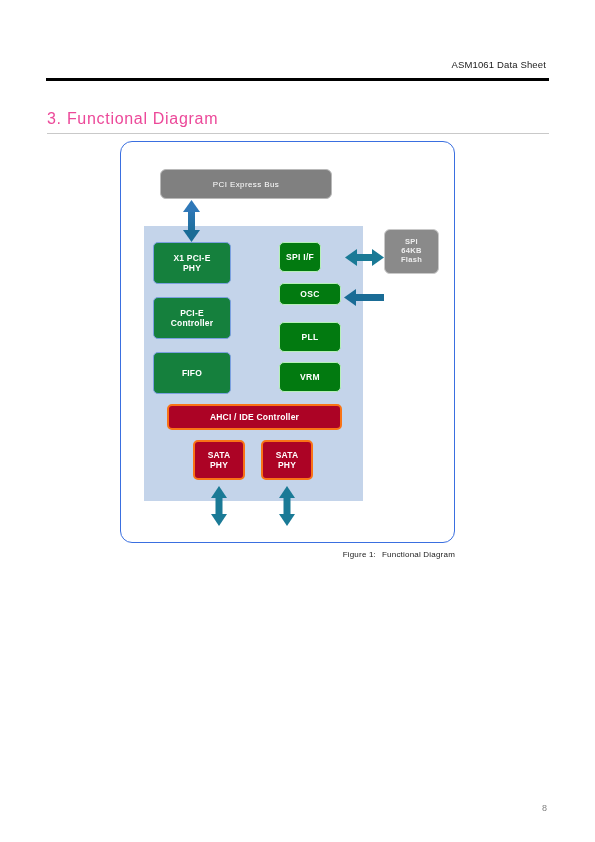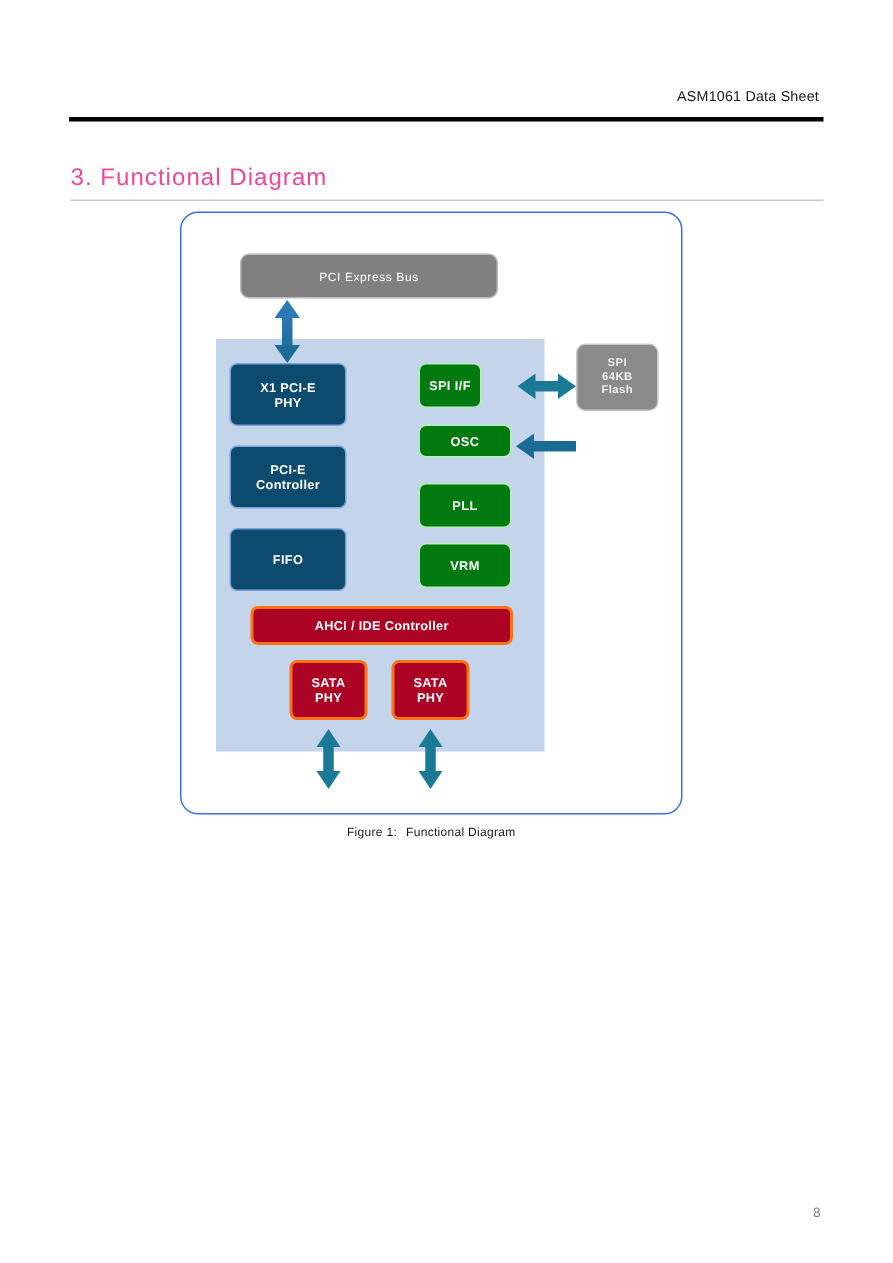--- a/index.html
+++ b/index.html
@@ -147,21 +147,21 @@
     flex-direction: column;
     align-items: center;
     justify-content: center;
     text-align: center;
     color: #ffffff;
     font-weight: bold;
     line-height: 1.18;
     border-radius: 5px;
   }
   .blk-blue {
-    background: #0c4a6e;
+    background: #15803d;
     border: 1.5px solid #7ba0e0;
     font-size: 8.5px;
     letter-spacing: 0.2px;
     justify-content: center;
   }
   .blk-green {
     background: #027a10;
     border: 1.8px solid #b6f0b8;
     font-size: 8.5px;
     letter-spacing: 0.3px;
@@ -208,21 +208,21 @@
     width: 335px; height: 402px;
     pointer-events: none;
   }
 
   
   .figure-caption {
     position: absolute;
     left: 120px;
     top: 550px;
     width: 335px;
-    text-align: center;
+    text-align: right;
     font-size: 8px;
     color: #1a1a1a;
     letter-spacing: 0.2px;
   }
   .figure-caption .cap-gap { display: inline-block; width: 6px; }
 
   
   .page-number {
     position: absolute;
     right: 48px;

